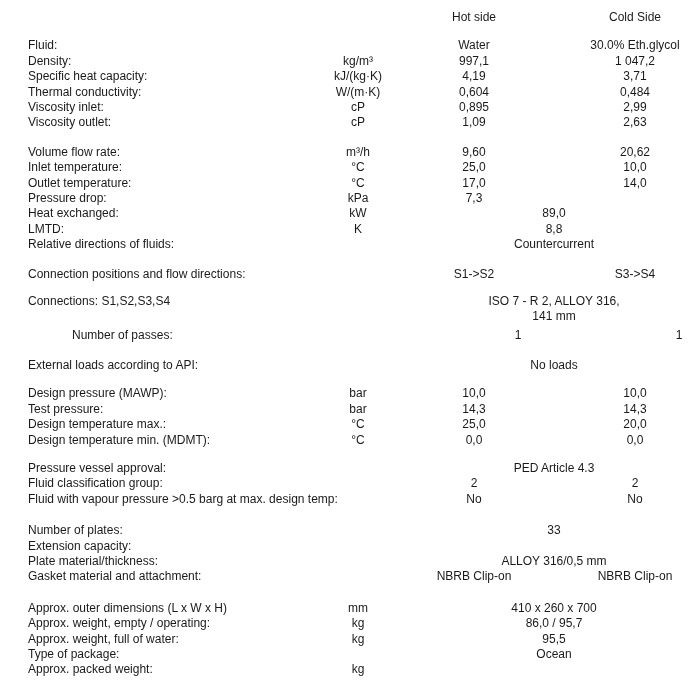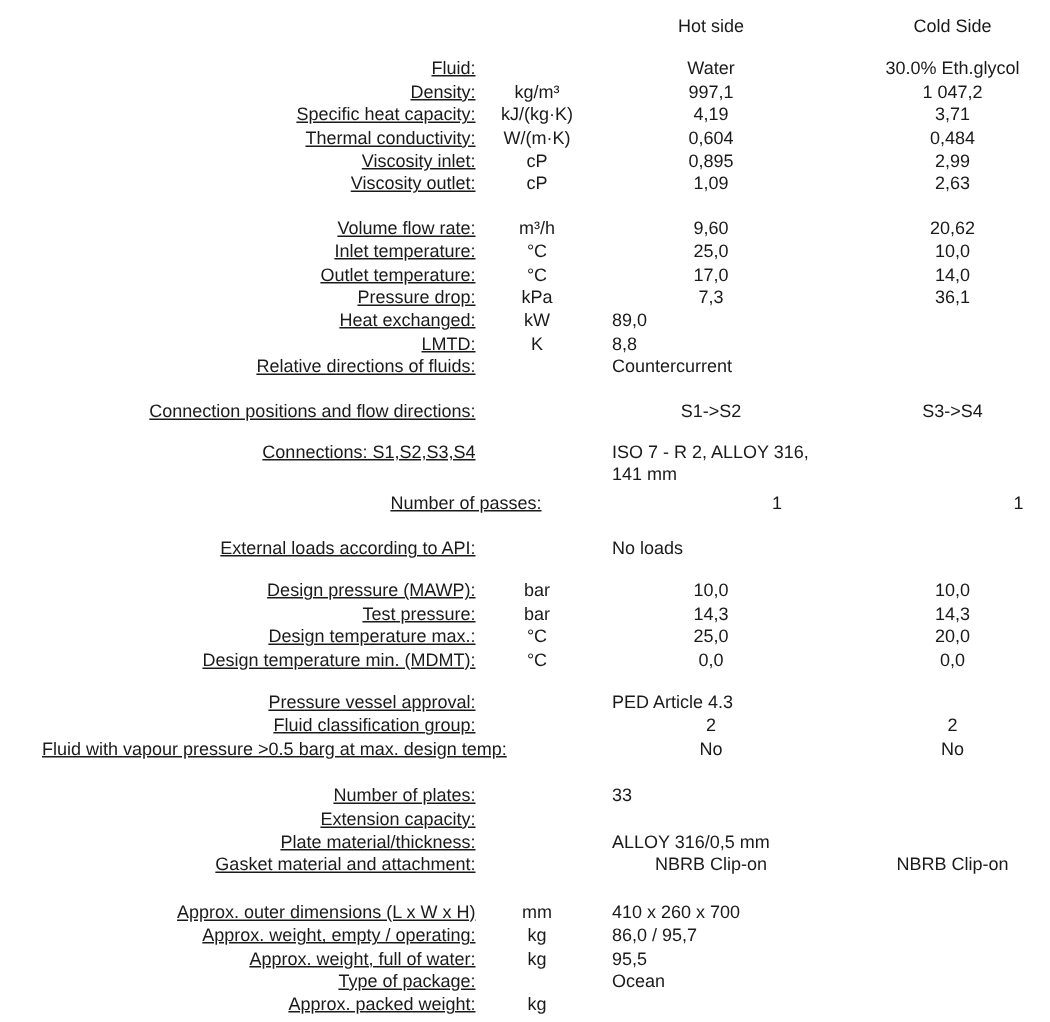--- a/index.html
+++ b/index.html
@@ -16,25 +16,25 @@
     padding: 10px 0 0 28px;
   }
   .row {
     display: grid;
     grid-template-columns: 289px 82px 150px 151px;
     line-height: 15.4px;
     height: 15.4px;
     white-space: nowrap;
   }
   .cell { overflow: visible; }
-  .cell.label { text-align: right; text-decoration: underline; }
+  .cell.label { text-align: left; }
   .cell.unit  { text-align: center; }
   .cell.hot   { text-align: center; }
   .cell.cold  { text-align: center; padding-left: 21px; }
-  .cell.span  { grid-column: 3 / 5; padding-left: 9px; }
+  .cell.span  { grid-column: 3 / 5; text-align: center; padding-left: 9px; }
 
   
   #sections .section:nth-child(1)  { margin-top: 13px; }
   #sections .section:nth-child(2)  { margin-top: 14px; }
   #sections .section:nth-child(3)  { margin-top: 15px; }
   #sections .section:nth-child(4)  { margin-top: 11px; }
   #sections .section:nth-child(5)  { margin-top: 3px; margin-left: 44px;  }
   #sections .section:nth-child(6)  { margin-top: 15px; }
   #sections .section:nth-child(7)  { margin-top: 13px; }
   #sections .section:nth-child(8)  { margin-top: 13px; }
@@ -106,21 +106,20 @@
         <div class="row">
           <div class="cell label">Outlet temperature:</div>
           <div class="cell unit">°C</div>
           <div class="cell hot">17,0</div>
           <div class="cell cold">14,0</div>
         </div>
         <div class="row">
           <div class="cell label">Pressure drop:</div>
           <div class="cell unit">kPa</div>
           <div class="cell hot">7,3</div>
-          <div class="cell cold">36,1</div>
         </div>
         <div class="row">
           <div class="cell label">Heat exchanged:</div>
           <div class="cell unit">kW</div>
           <div class="cell span">89,0</div>
         </div>
         <div class="row">
           <div class="cell label">LMTD:</div>
           <div class="cell unit">K</div>
           <div class="cell span">8,8</div>

